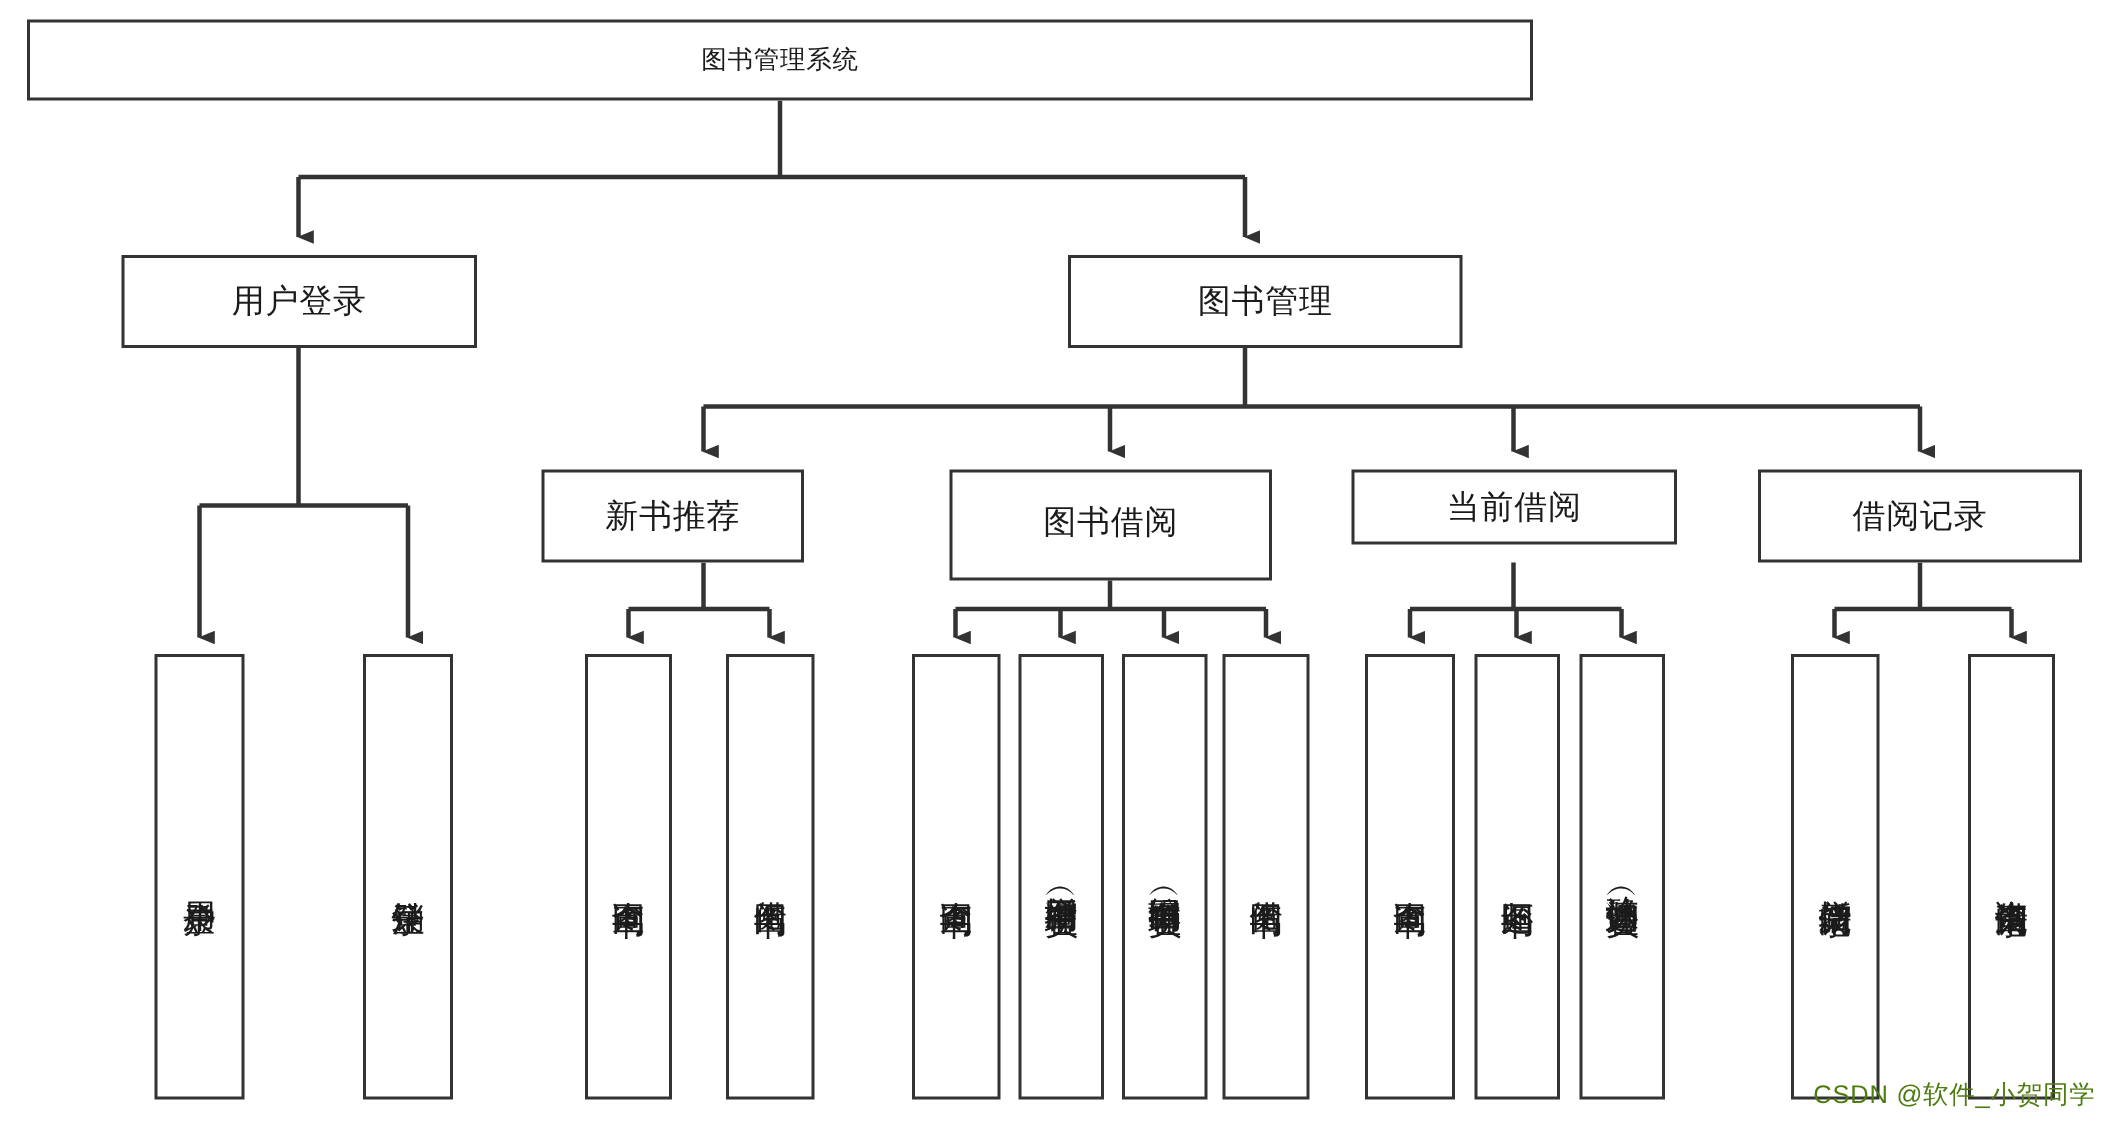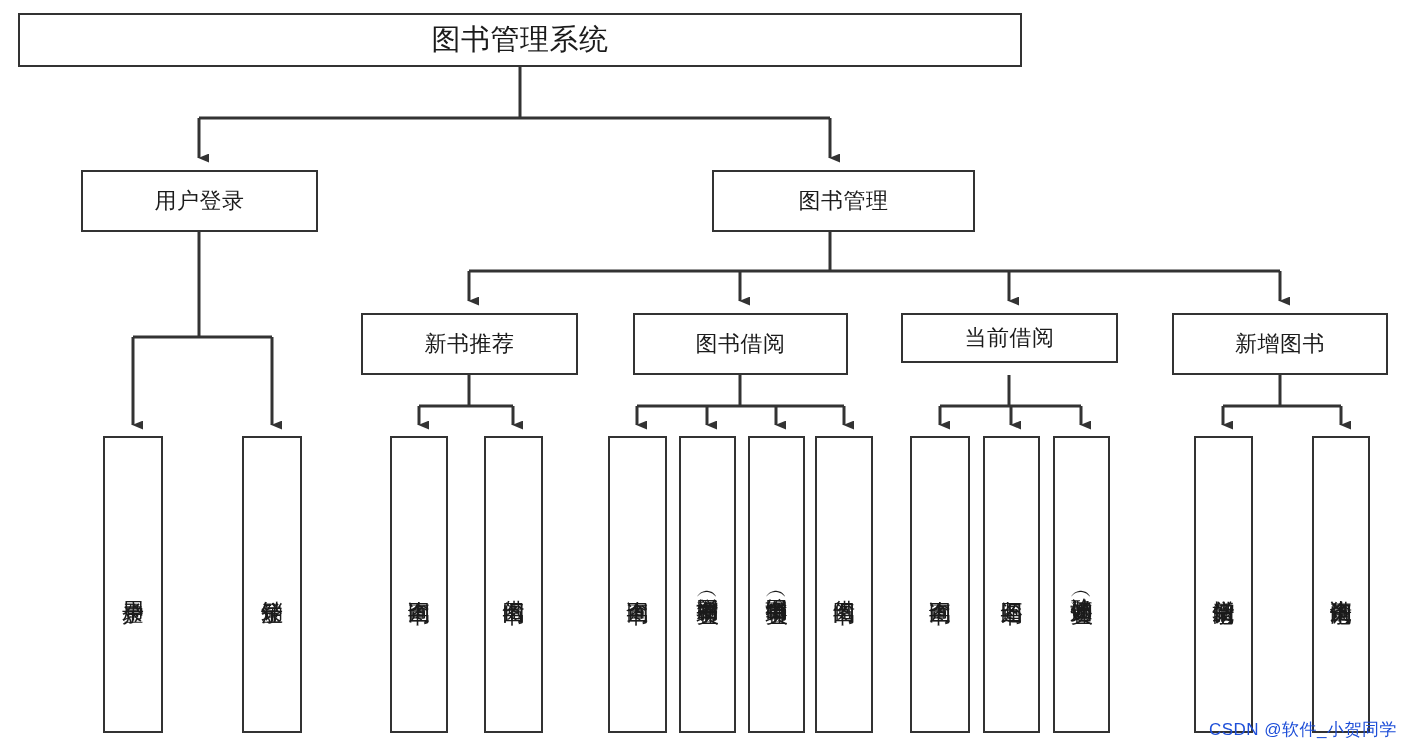--- a/index.html
+++ b/index.html
@@ -44,28 +44,28 @@
     text-align: center;
   }
   .node-box.vertical .node-label {
     writing-mode: vertical-rl;
     text-orientation: upright;
     font-size: 22px;
     line-height: 1.28;
     letter-spacing: 1px;
   }
   .node-box.root .node-label {
-    font-size: 29px;
+    font-size: 17px;
   }
   #watermark {
     position: absolute;
     right: 8px;
     bottom: 6px;
     font-size: 17px;
-    color: #1d4ed8;
+    color: #4d7c0f;
     letter-spacing: 0.5px;
     z-index: 5;
     white-space: nowrap;
   }
 </style>
 </head>
 <body>
 
 <div id="diagram-root">
 
@@ -125,31 +125,31 @@
     <span class="node-label">图书管理系统</span>
   </div>
 
   <div class="node-box" style="left:81px; top:170px; width:237px; height:62px;">
     <span class="node-label">用户登录</span>
   </div>
   <div class="node-box" style="left:712px; top:170px; width:263px; height:62px;">
     <span class="node-label">图书管理</span>
   </div>
 
-  <div class="node-box" style="left:361px; top:313px; width:217px; height:62px;">
+  <div class="node-box" style="left:361px; top:313px; width:175px; height:62px;">
     <span class="node-label">新书推荐</span>
   </div>
-  <div class="node-box" style="left:633px; top:313px; width:215px; height:62px;">
+  <div class="node-box" style="left:633px; top:313px; width:215px; height:74px;font-family:Liberation Mono, monospace;">
     <span class="node-label">图书借阅</span>
   </div>
   <div class="node-box" style="left:901px; top:313px; width:217px; height:50px;">
     <span class="node-label">当前借阅</span>
   </div>
   <div class="node-box" style="left:1172px; top:313px; width:216px; height:62px;">
-    <span class="node-label">新增图书</span>
+    <span class="node-label">借阅记录</span>
   </div>
 
   <div class="node-box vertical" style="left:103px; top:436px; width:60px; height:297px;">
     <span class="node-label">用户登录</span>
   </div>
   <div class="node-box vertical" style="left:242px; top:436px; width:60px; height:297px;">
     <span class="node-label">注销登录</span>
   </div>
 
   <div class="node-box vertical" style="left:390px; top:436px; width:58px; height:297px;">

